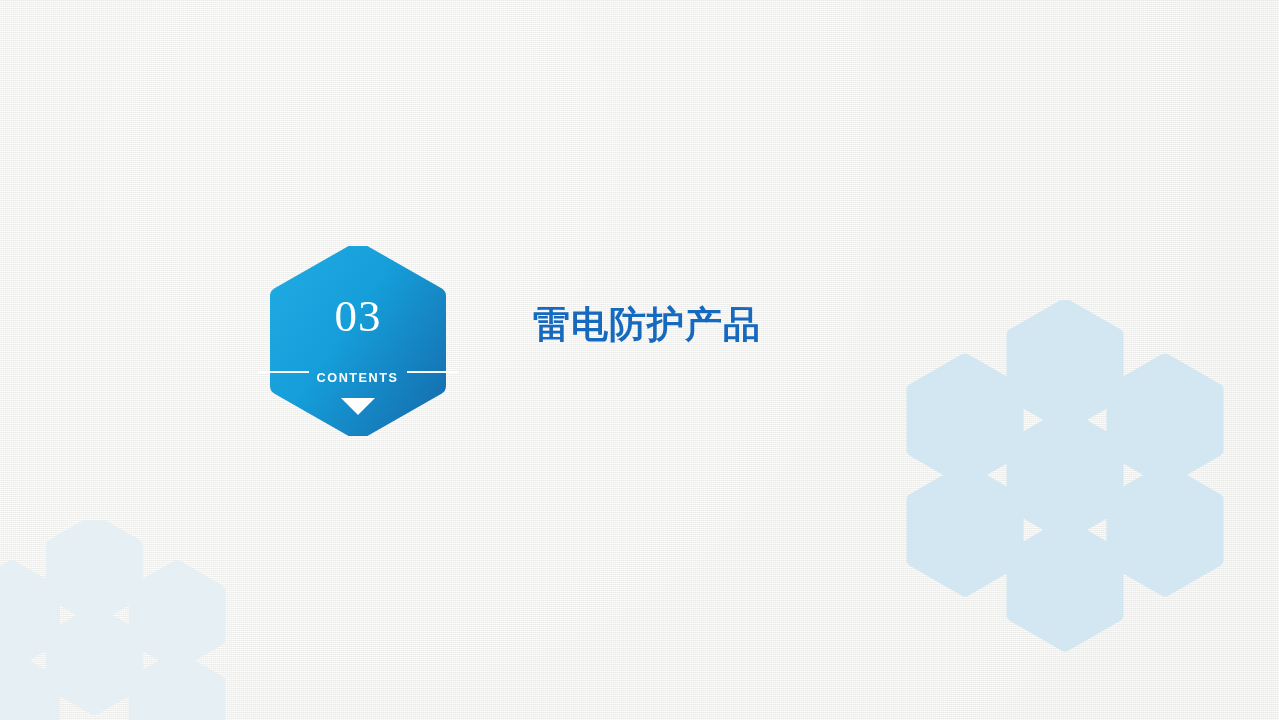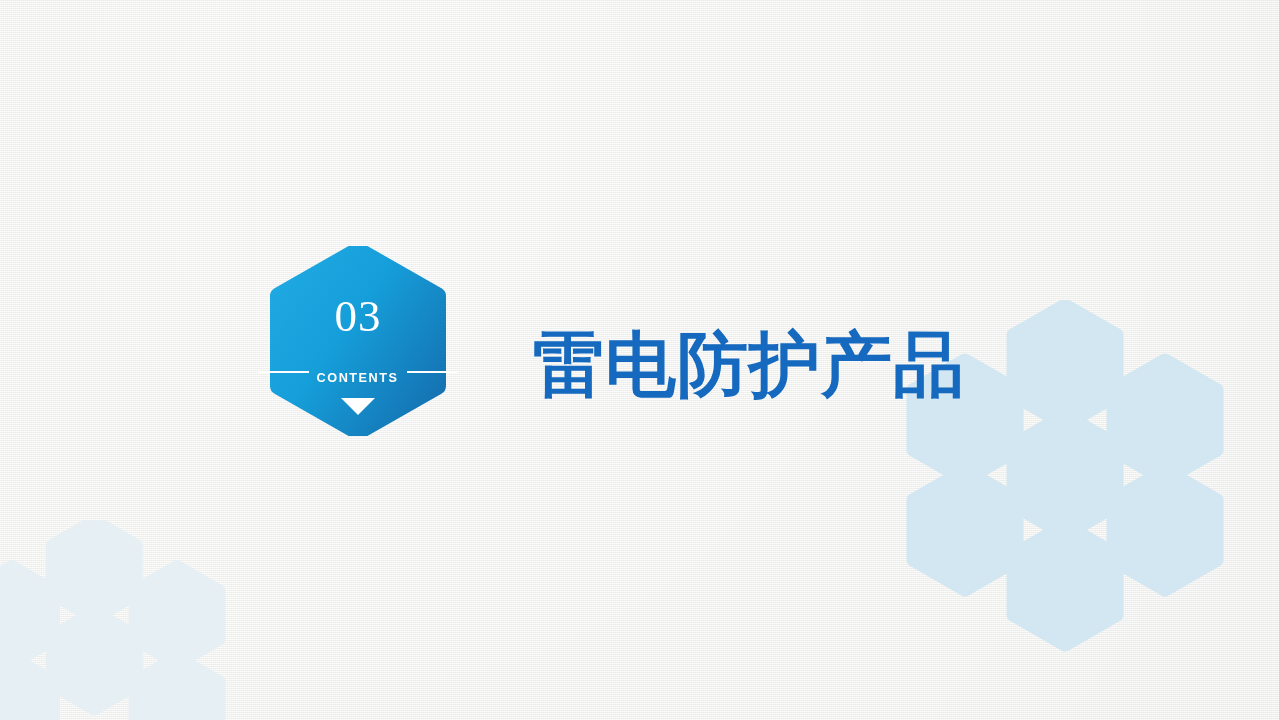--- a/index.html
+++ b/index.html
@@ -117,26 +117,25 @@
   }
 
   
   #slide-title {
     position: absolute;
     left: 533px;
     top: 294px;
     z-index: 4;
     font-family: "Liberation Sans", "DejaVu Sans", sans-serif;
     font-weight: bold;
-    font-size: 71px;
+    font-size: 37px;
     line-height: 62px;
     letter-spacing: 1px;
     color: #1569be;
     white-space: nowrap;
-    margin-top: 40px;
   }
 </style>
 </head>
 <body>
 
 <div id="slide">
 
   <div id="slide-texture"></div>
 
   <svg class="honeycomb" id="honeycomb-right" viewBox="0 0 380 380">

